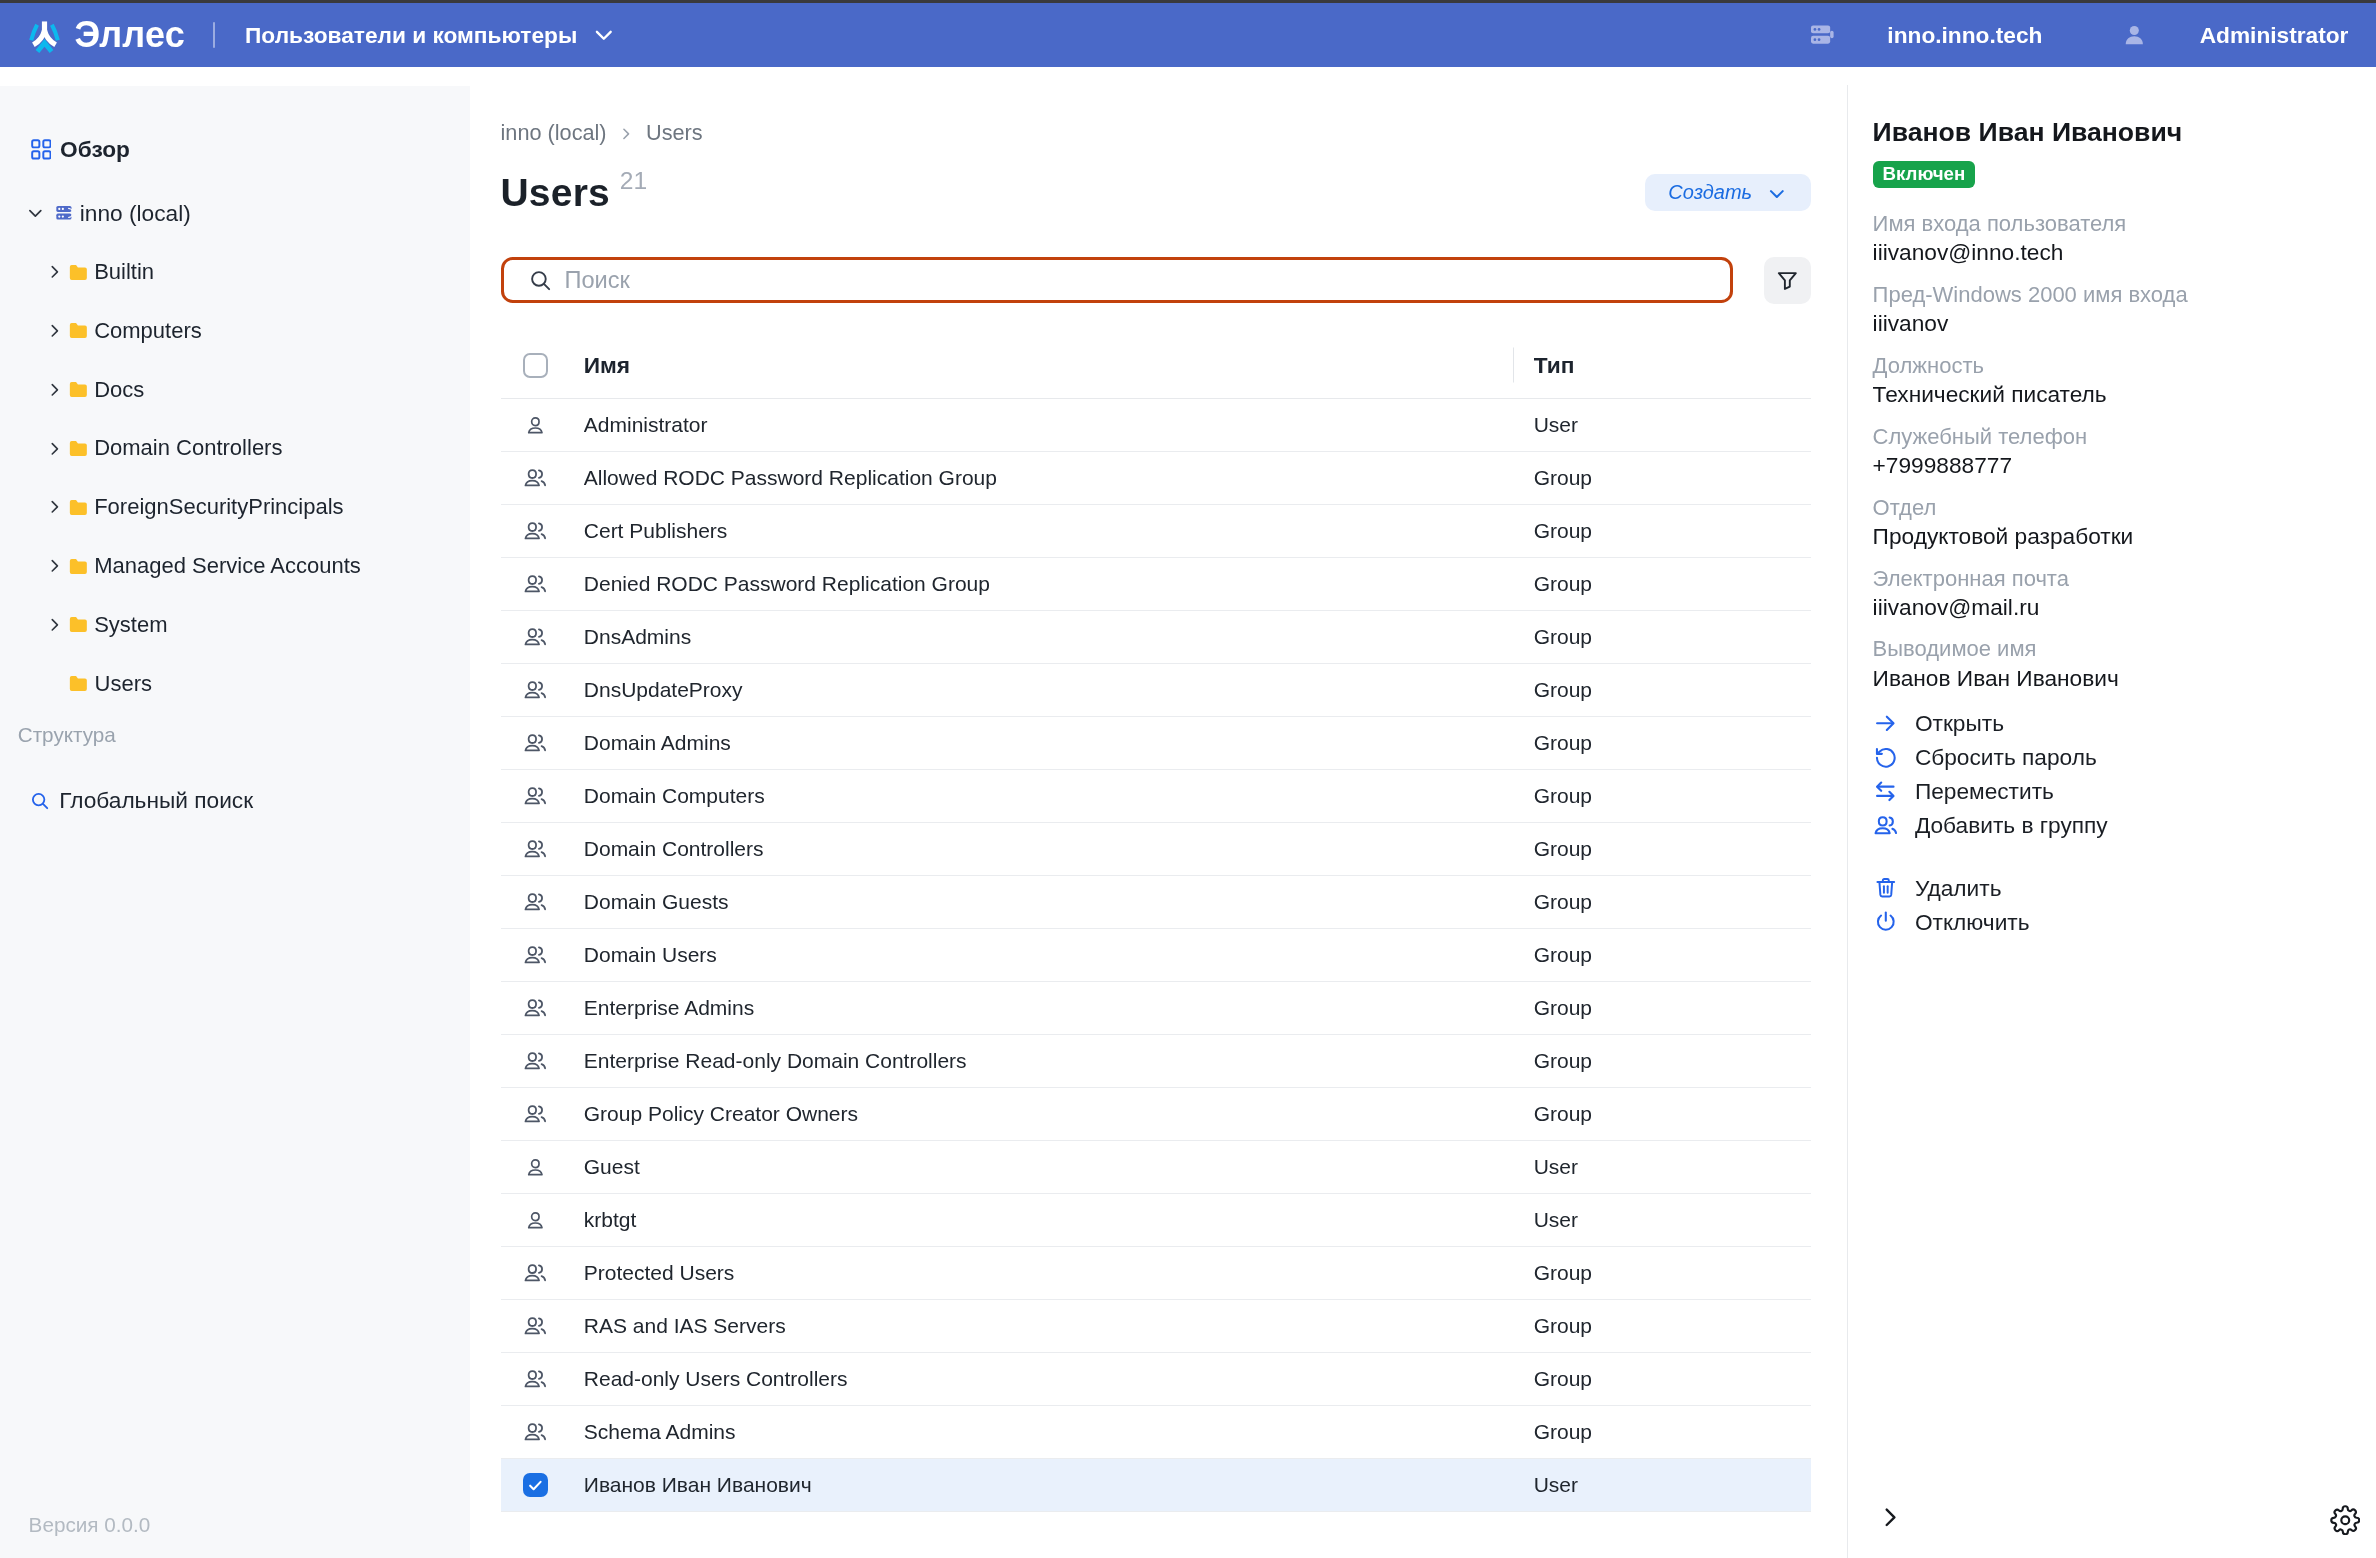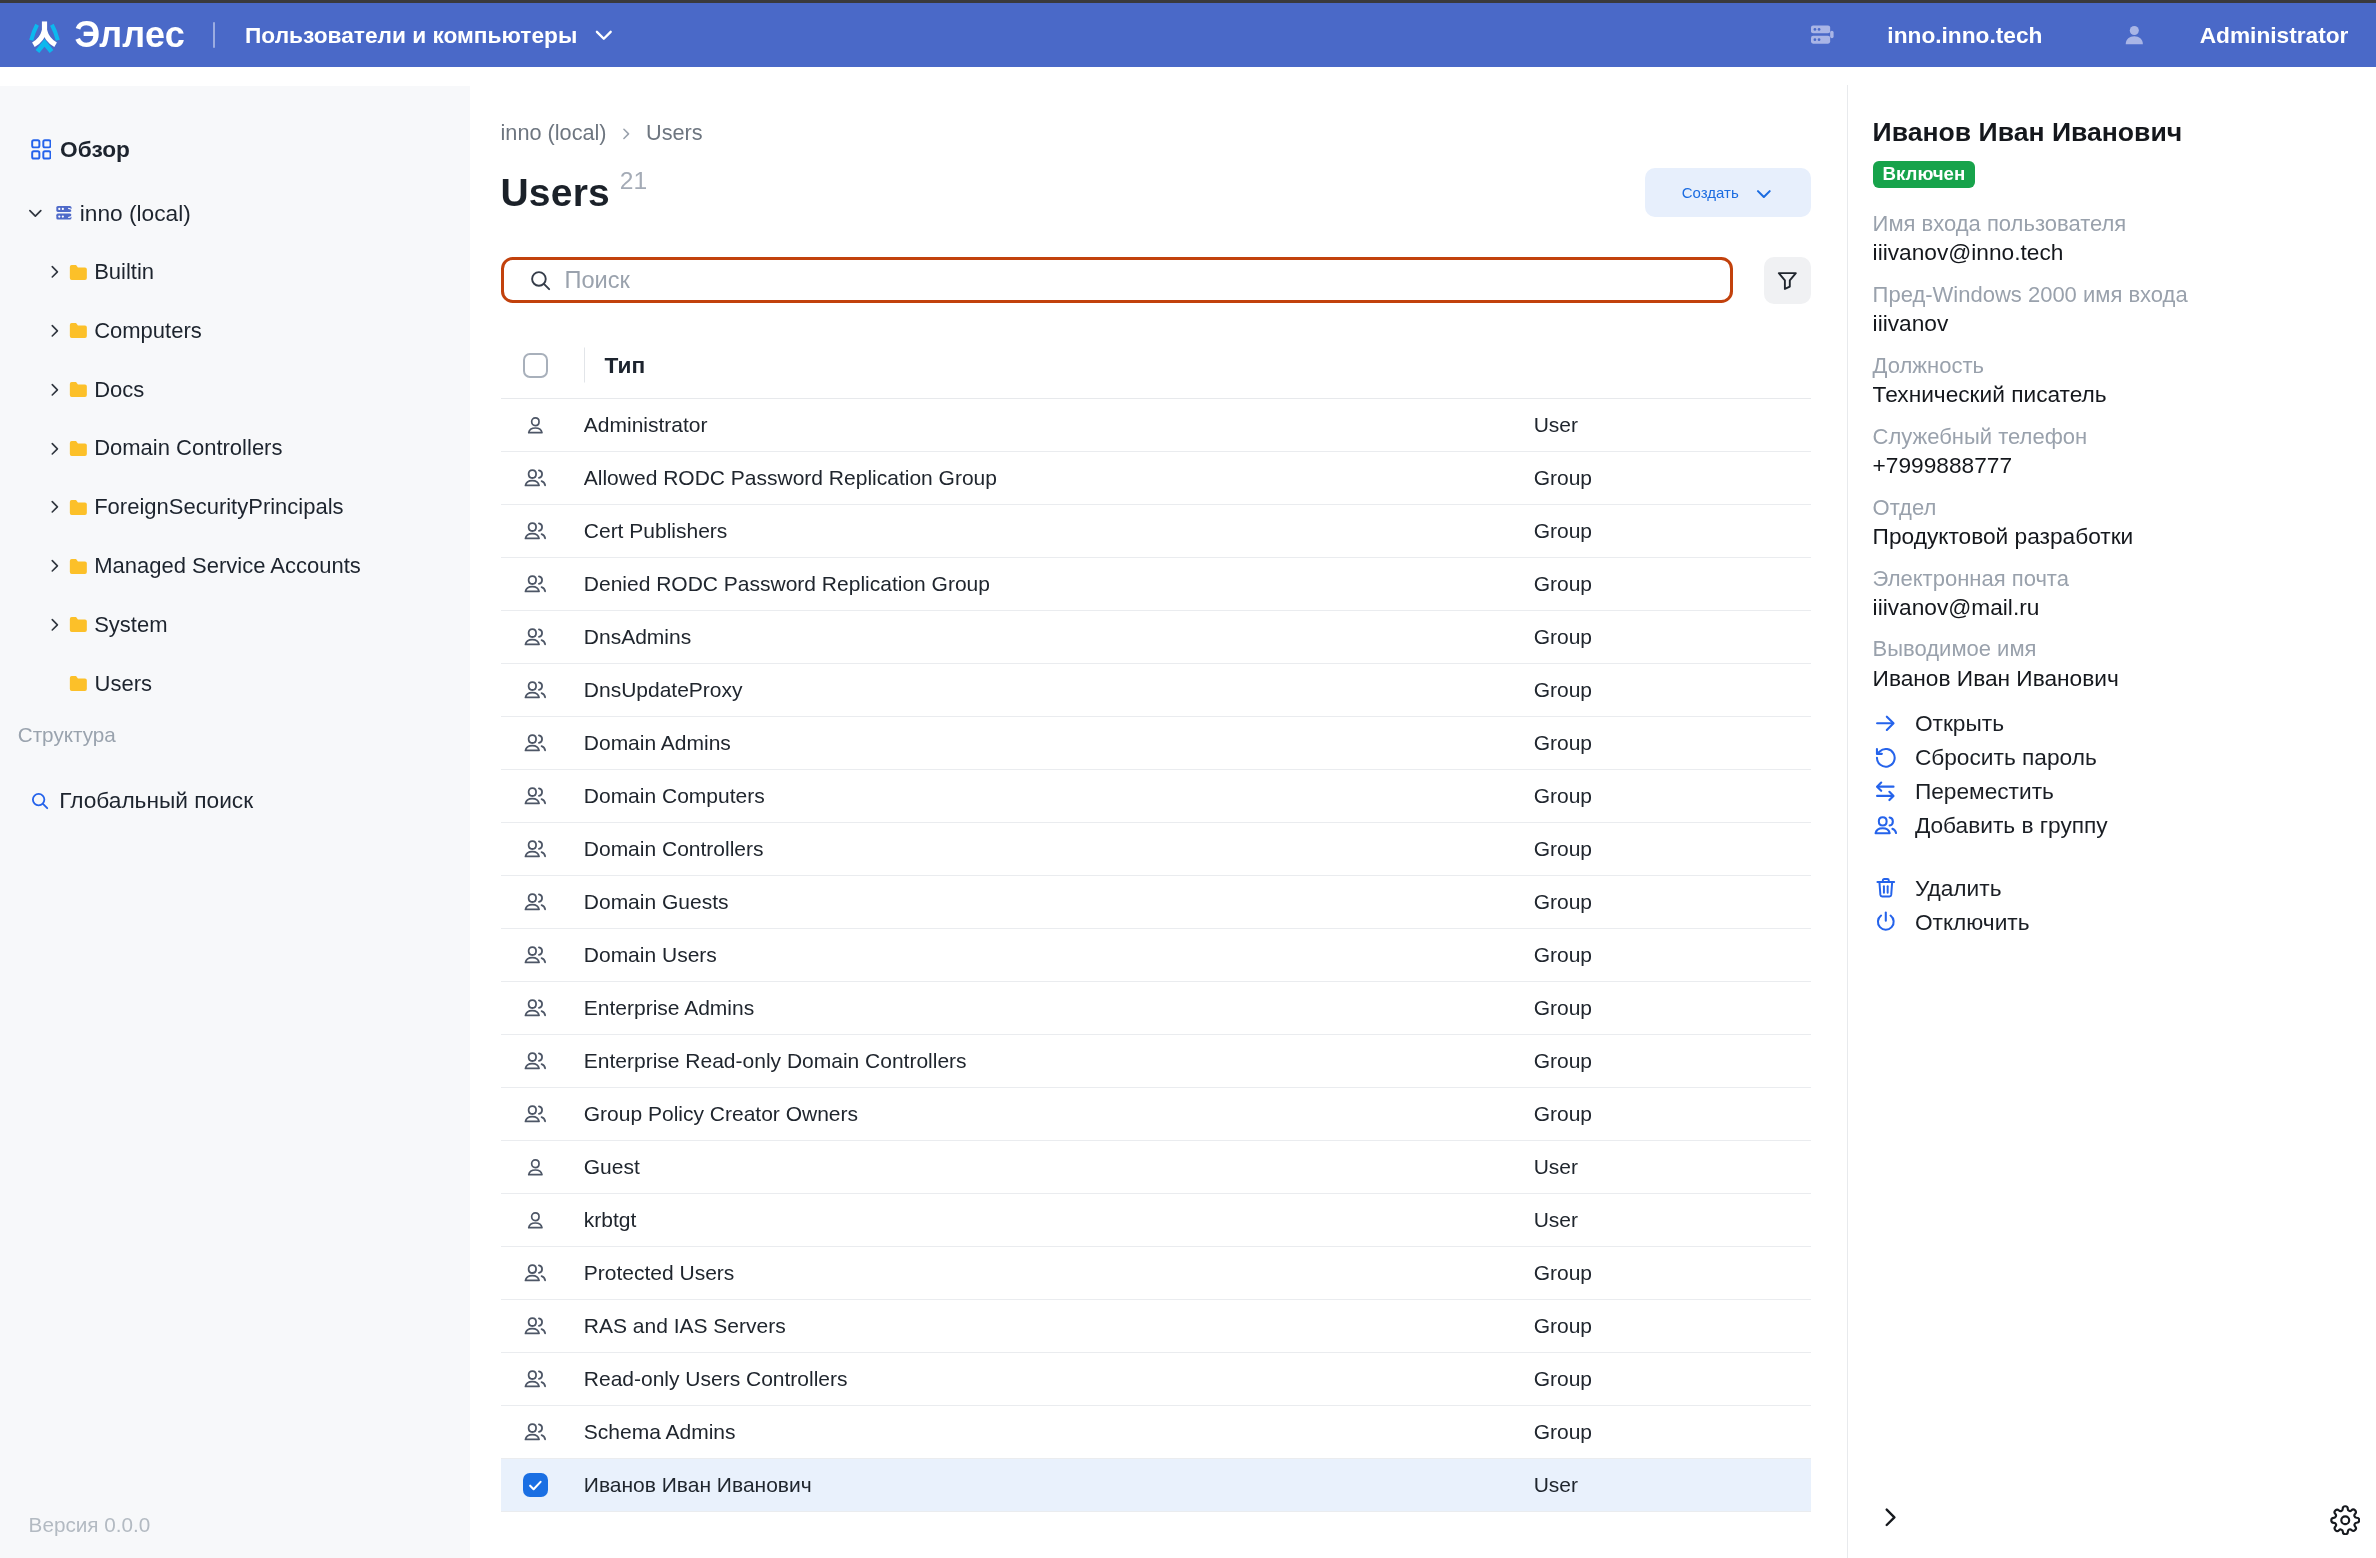--- a/index.html
+++ b/index.html
@@ -58,24 +58,24 @@
     background:#ffffff; padding:0 36px 0 30.5px;
   }
   .breadcrumb { margin-top:52px; height:27.6px; display:flex; align-items:center; font-size:21.7px; color:#6e7680; }
   .breadcrumb .crumb { cursor:pointer; }
   .breadcrumb .bc-chev { margin:2px 11.8px 0 11.8px; }
   .title-row { margin-top:21.7px; height:49px; display:flex; align-items:center; }
   .page-title { font-size:39px; font-weight:700; color:#1b2129; letter-spacing:0.2px; }
   .page-count { font-size:24.6px; color:#a4abb6; margin-left:9.9px; position:relative; top:-11.8px; }
   .title-spacer { flex:1; }
   .create-btn {
-    width:166px; height:49px; background:#e7effc; color:#1b6ce1;
-    border:none; border-radius:9.9px; font-size:15px; font-weight:500;
+    width:166px; height:37px; background:#e7effc; color:#1b6ce1;
+    border:none; border-radius:9.9px; font-size:20px; font-weight:500;
     font-family:"Liberation Sans", sans-serif;
-    display:flex; align-items:center; justify-content:center; cursor:pointer;
+    display:flex; align-items:center; justify-content:center; cursor:pointer;font-style:italic;
   }
   .create-btn .chev { margin-left:13.8px; margin-top:2px; }
   .search-row { margin-top:40px; height:46px; display:flex; }
   .search-box { position:relative; flex:1; }
   .search-input {
     width:100%; height:46px; border:3px solid #c2410c; border-radius:11.8px;
     font-size:23.6px; color:#20262e; padding:0 19.7px 0 61px; outline:none; background:#fff;
     font-family:"Liberation Sans", sans-serif;
   }
   .search-input::placeholder { color:#9aa2ad; }
@@ -370,20 +370,21 @@
       <svg width="22.7" height="22.7" viewBox="0 0 24 24" fill="none" stroke="#20262e" stroke-width="2" stroke-linejoin="round">
         <path d="M3,4.5 H21 L14.6,12.2 V19 L9.4,21.5 V12.2 Z" transform="scale(1,0.98)"></path>
       </svg>
     </button>
   </div>
   <div class="table">
     <div class="thead">
       <span class="col-check">
         <span class="checkbox"></span>
       </span>
+      <span class="col-name">Имя</span>
       <span class="col-type">Тип</span>
     </div>
     <div id="tbody">
         <div class="trow">
           <span class="col-check">
             <span>
               <svg width="22.7" height="22.7" viewBox="0 0 24 24" fill="none" stroke="#4d5666" stroke-width="1.8" stroke-linecap="round" stroke-linejoin="round">
                 <path d="M12,4.2 c2.3,0 3.9,1.6 3.9,3.9 s-1.6,4.1 -3.9,4.1 s-3.9,-1.8 -3.9,-4.1 s1.6,-3.9 3.9,-3.9 z"></path>
                 <path d="M5,19.8 c0.6,-3.4 3.4,-5 7,-5 s6.4,1.6 7,5 z"></path>
               </svg>

